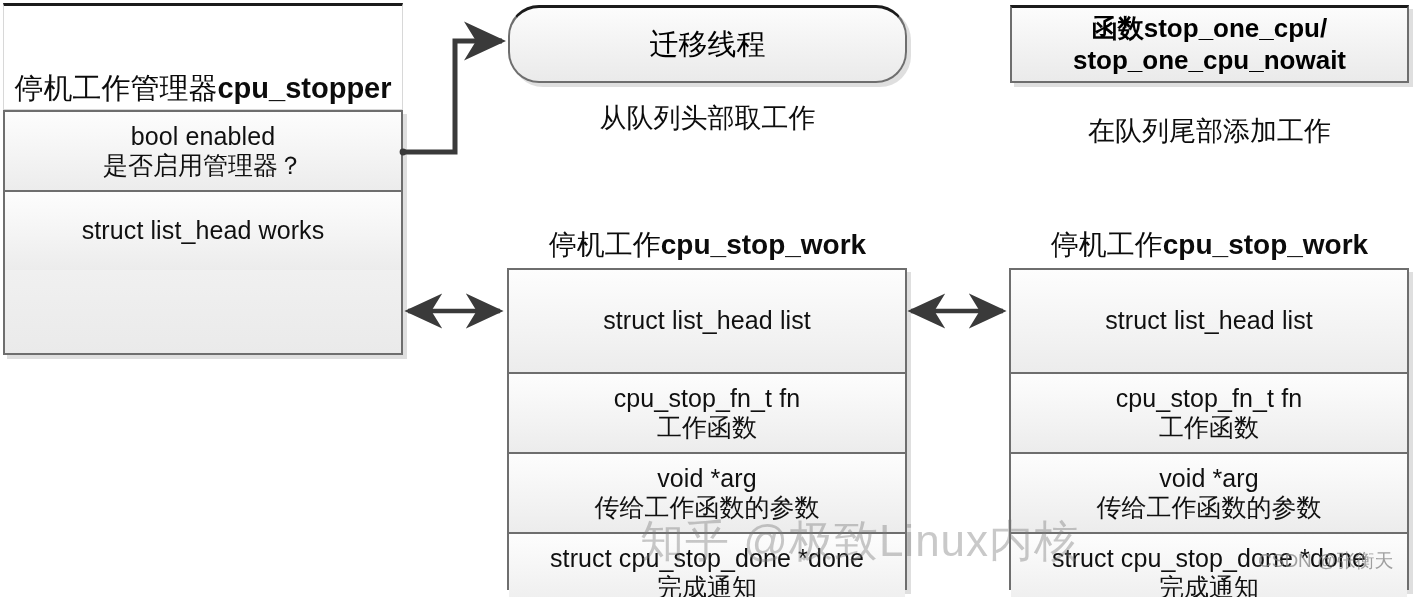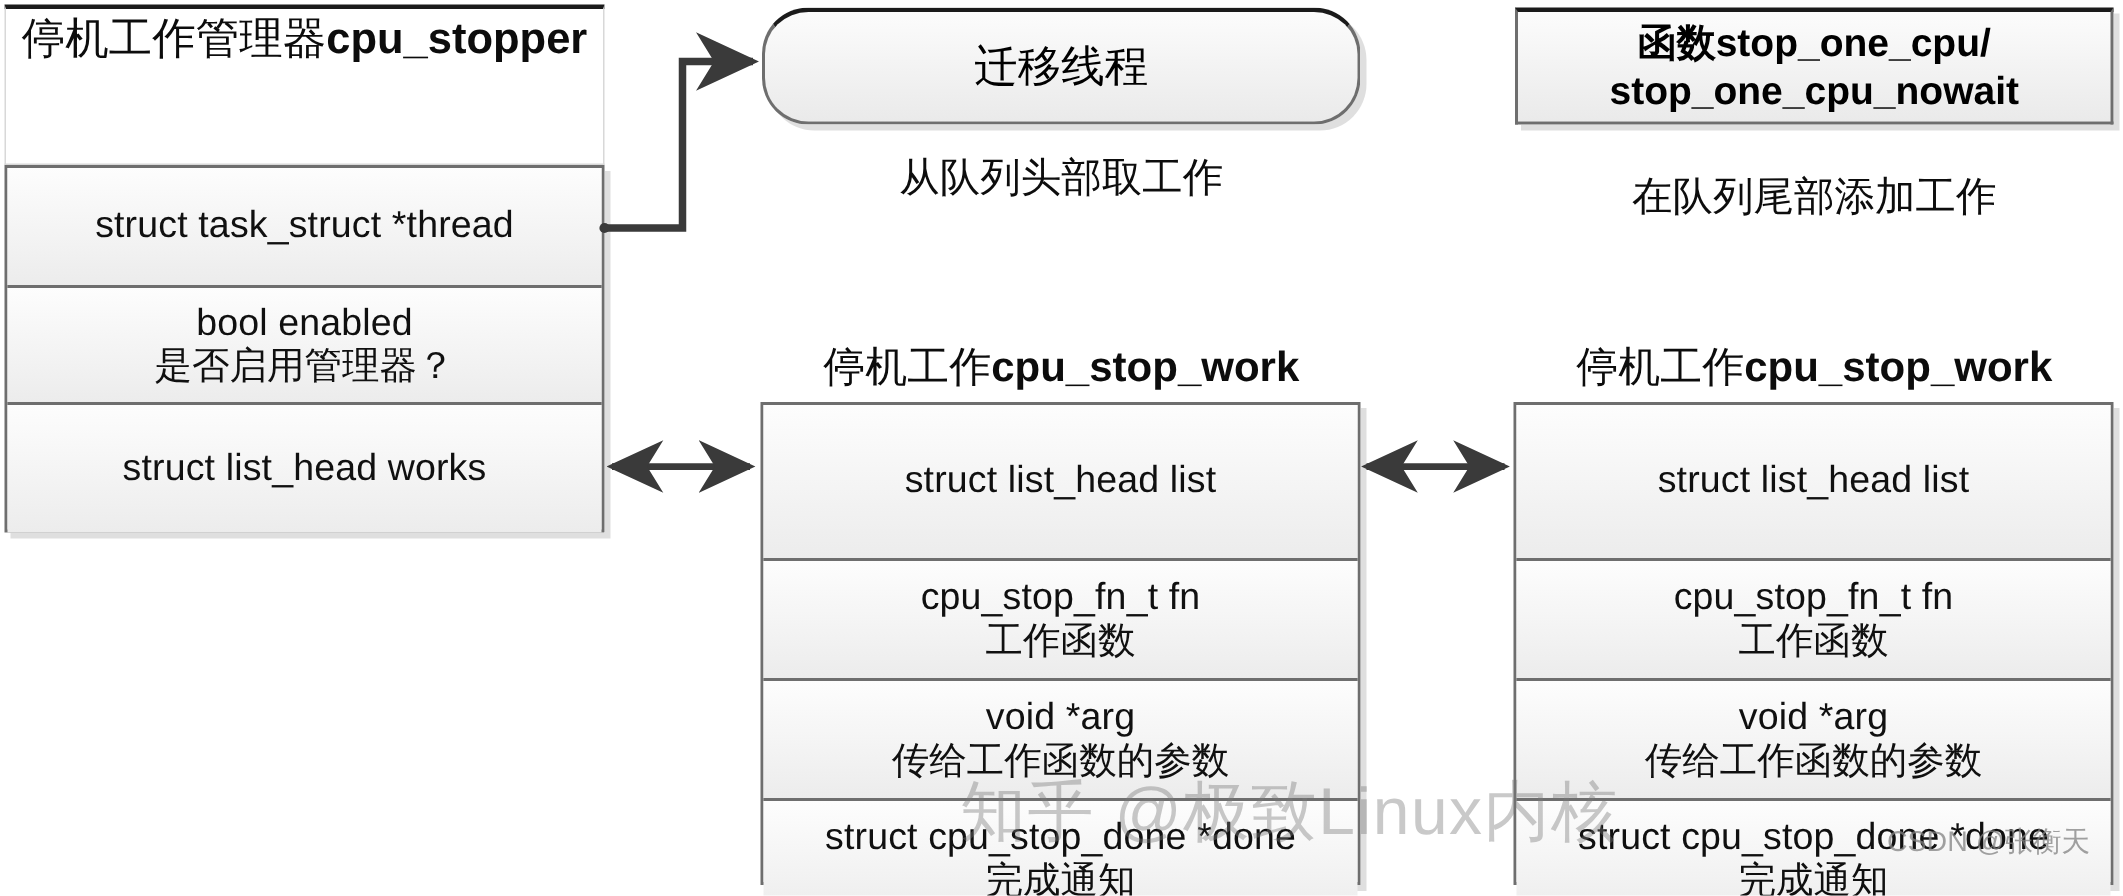--- a/index.html
+++ b/index.html
@@ -41,21 +41,21 @@
   .code { font-size: 25px; font-weight: 400; letter-spacing: .1px; }
   .cn   { font-size: 25px; font-weight: 400; }
 
   
   #left-title-box {
     position: absolute;
     left: 3px; top: 3px; width: 400px; height: 107px;
     background: #ffffff;
     border: 1px solid #d8d8d8;
     border-top: 3px solid #1b1b1b;
-    display: flex; align-items: flex-start; justify-content: center;
+    display: flex; align-items: flex-end; justify-content: center;
   }
   #left-title-box .ttl { font-size: 29px; color: #0c0c0c; white-space: nowrap; }
   #left-title-box .ttl b { font-weight: 700; }
 
   #left-panel { left: 3px; top: 110px; width: 400px; height: 245px; }
   #left-panel .row:nth-child(1) { height: 80px; }
   #left-panel .row:nth-child(2) { height: 78px; }
   #left-panel .row:nth-child(3) { height: 85px; }
 
   
@@ -127,23 +127,20 @@
 </head>
 <body>
 
 <div class="stage">
 
   <div id="left-title-box">
     <span class="ttl"><span>停机工作管理器</span><b>cpu_stopper</b></span>
   </div>
 
   <div class="box" id="left-panel">
-    <div class="row">
-      <span class="ln code">struct task_struct *thread</span>
-    </div>
     <div class="row">
       <span class="ln code">bool enabled</span>
       <span class="ln cn">是否启用管理器？</span>
     </div>
     <div class="row">
       <span class="ln code">struct list_head works</span>
     </div>
   </div>
 
   <div class="box" id="migration-box">

